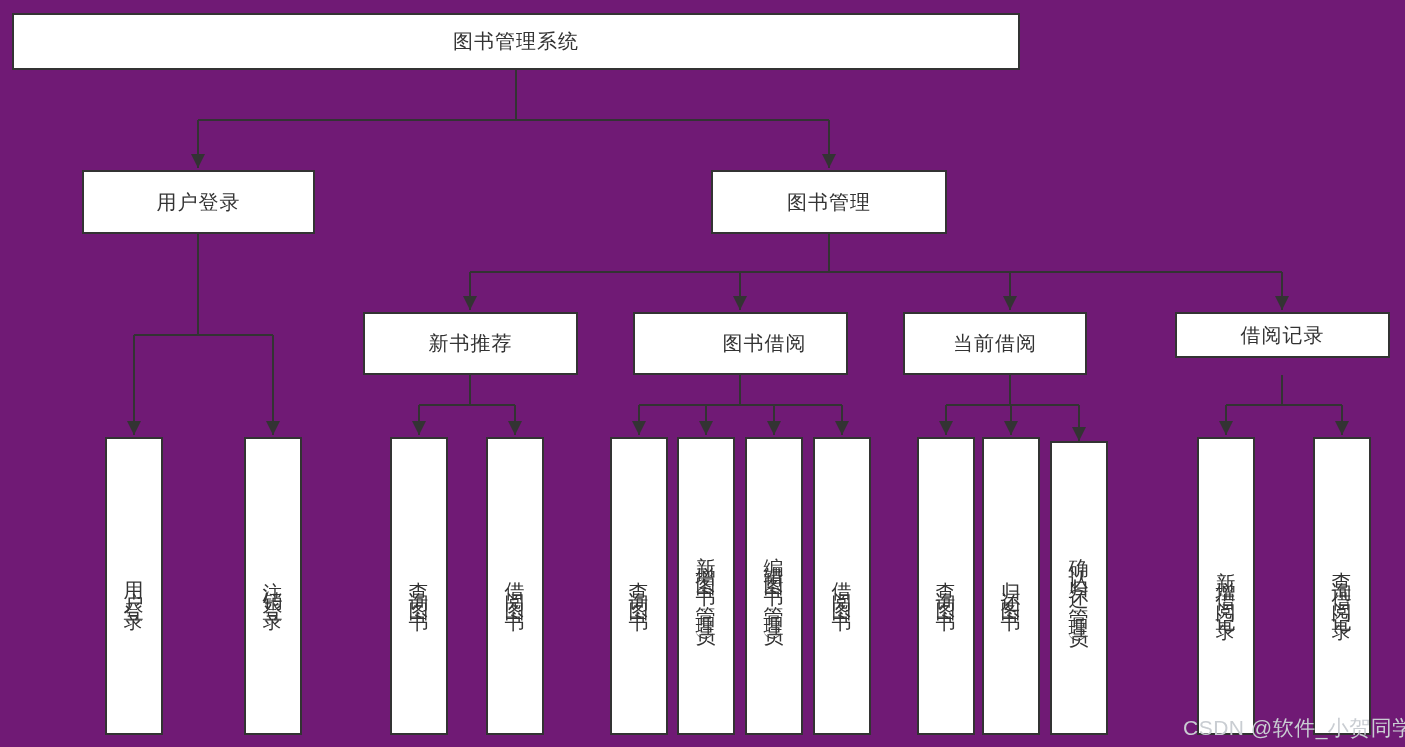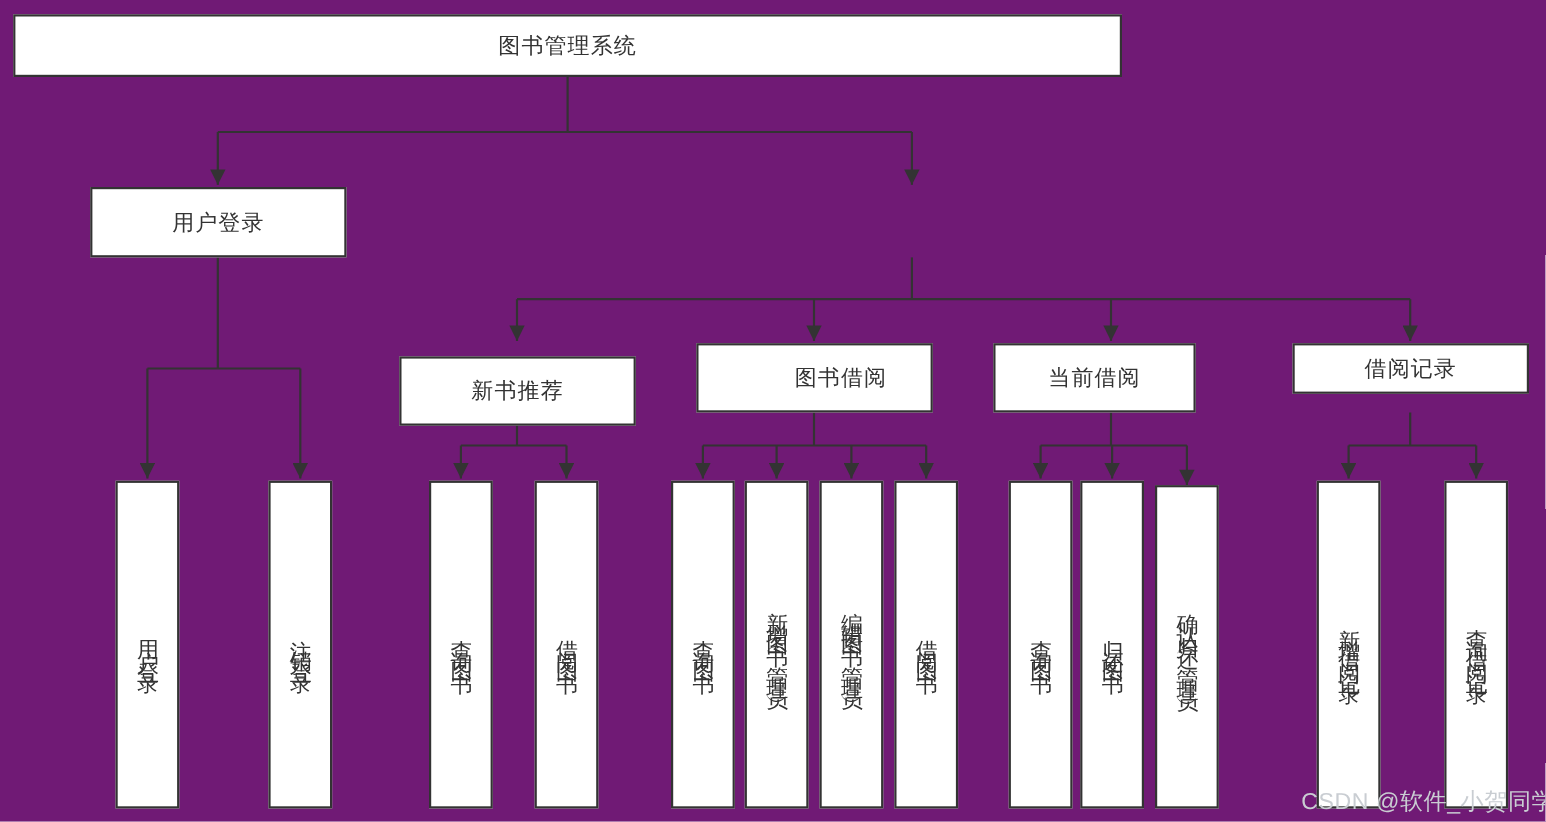--- a/index.html
+++ b/index.html
@@ -120,22 +120,25 @@
     </g>
   </svg>
 
   <div class="node hnode root-node" style="left:12px; top:13px; width:1008px; height:57px;">
     <span>图书管理系统</span>
   </div>
 
   <div class="node hnode" style="left:82px; top:170px; width:233px; height:64px;">
     <span>用户登录</span>
   </div>
+  <div class="node hnode" style="left:711px; top:170px; width:236px; height:64px;">
+    <span>图书管理</span>
+  </div>
 
-  <div class="node hnode" style="left:363px; top:324px; width:215px; height:63px;">
+  <div class="node hnode" style="left:363px; top:312px; width:215px; height:63px;">
     <span>新书推荐</span>
   </div>
   <div class="node hnode" style="left:633px; top:312px; width:215px; height:63px;padding-left:48px;">
     <span>图书借阅</span>
   </div>
   <div class="node hnode" style="left:903px; top:312px; width:184px; height:63px;">
     <span>当前借阅</span>
   </div>
   <div class="node hnode" style="left:1175px; top:312px; width:215px; height:46px;">
     <span>借阅记录</span>

